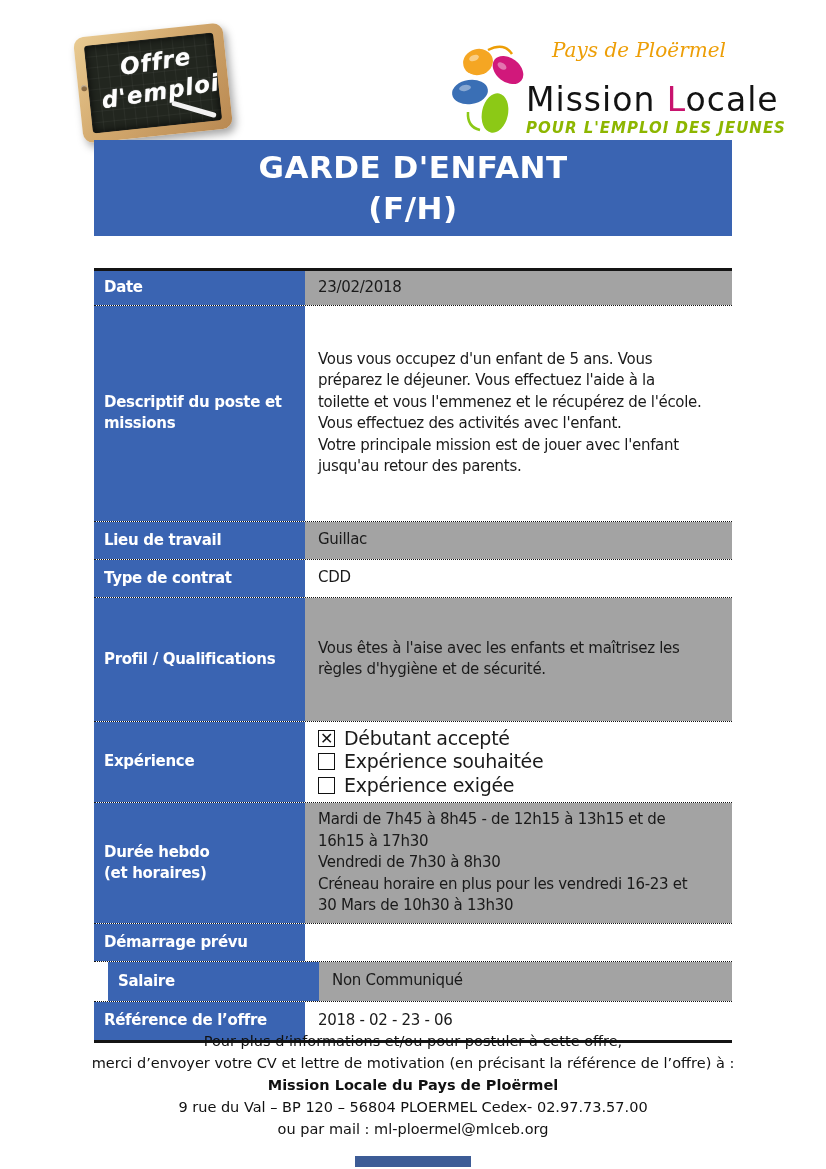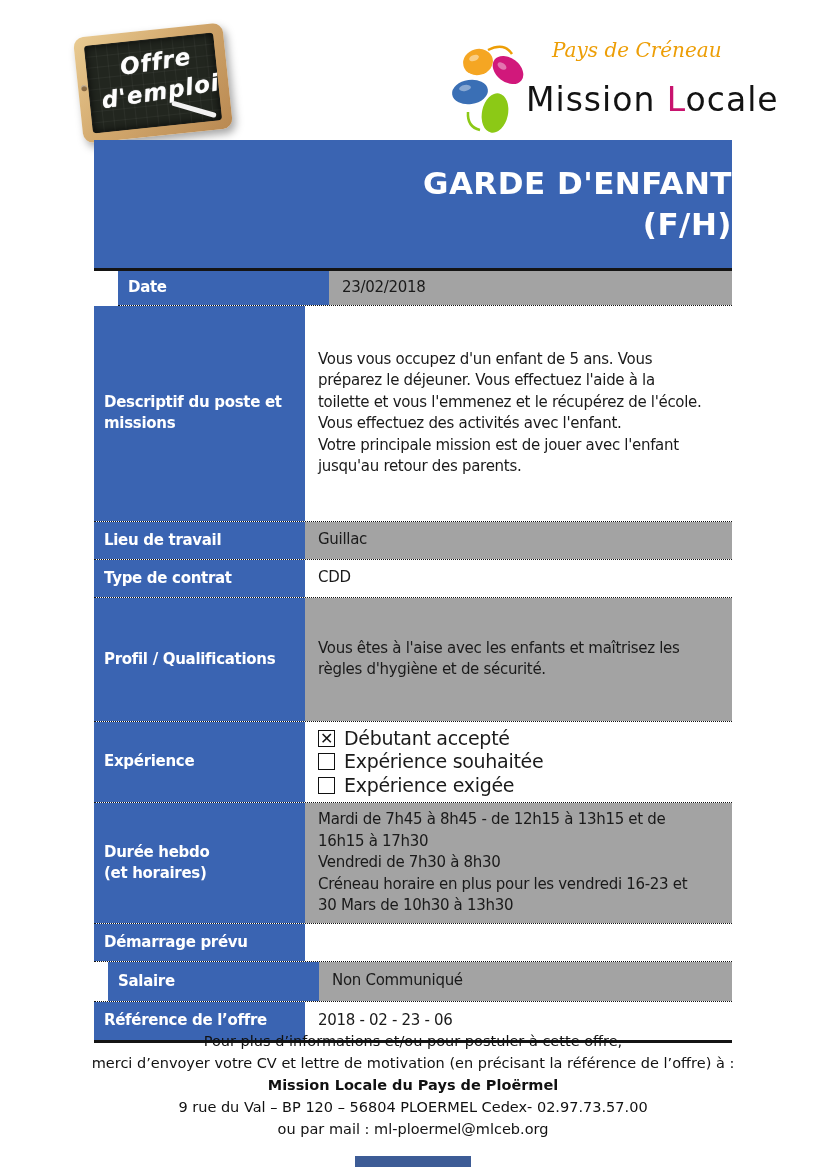--- a/index.html
+++ b/index.html
@@ -40,39 +40,39 @@
   .logo-flower { position:absolute; left:0; top:2px; }
   .logo-text { position:absolute; left:76px; top:0; white-space:nowrap; }
   .logo-region { font-size:20px; font-style:italic; color:#ed9e06; padding-left:26px;
     font-family:"DejaVu Serif","Liberation Serif",serif; }
   .logo-name { font-size:33px; color:#131313; letter-spacing:1px; margin-top:18px; }
   .logo-name .mag { color:#c8136e; }
   .logo-tagline { font-size:15px; font-weight:bold; font-style:italic; color:#8db600;
     letter-spacing:1px; margin-top:0px; }
 
   
-  .title-block { position:absolute; left:94px; top:140px; width:638px; height:128px;
+  .title-block { position:absolute; left:94px; top:140px; width:638px; height:96px;
     background:#3a64b2; color:#ffffff; display:flex; flex-direction:column;
-    align-items:flex-end; justify-content:center; text-align:center; }
+    align-items:center; justify-content:center; text-align:center; }
   .title-line { font-size:31px; font-weight:bold; line-height:41px; letter-spacing:0.5px; }
 
   
   .offer-table { position:absolute; left:94px; top:268px; width:638px;
     border-top:3px solid #141414; border-bottom:3px solid #141414; }
   .trow { display:flex; border-bottom:1px dotted #111; }
   .trow:last-child { border-bottom:none; }
   .tlabel { width:211px; flex:0 0 211px; background:#3a64b2; color:#ffffff;
     font-weight:bold; font-size:15px; letter-spacing:-0.3px;
     display:flex; align-items:center; padding:6px 4px 6px 10px;
     white-space:pre-line; line-height:21px; }
   .tvalue { flex:1; font-size:15px; letter-spacing:-0.3px; line-height:21.5px;
     display:flex; align-items:center; padding:6px 8px 6px 13px;
     white-space:pre-line; color:#1a1a1a; }
   .shade .tvalue { background:#a3a3a3; }
-  .r-date    { min-height:28px;margin-left:24px; }
+  .r-date    { min-height:28px; }
   .r-desc    { min-height:216px; }
   .r-lieu    { min-height:38px; }
   .r-type    { min-height:38px;text-align:right; }
   .r-profil  { min-height:124px; }
   .r-exp     { min-height:74px; }
   .r-duree   { min-height:98px; }
   .r-dem     { min-height:38px; }
   .r-sal     { min-height:40px;padding-left:14px; }
   .r-ref     { min-height:38px; }
 
@@ -111,22 +111,23 @@
       <path d="M30 90 q-13 -3 -12 -18" stroke="#8CC916" stroke-width="2.5" fill="none"></path>
       <ellipse cx="28" cy="22" rx="15" ry="13" fill="#F5A623" transform="rotate(-15 28 22)"></ellipse>
       <ellipse cx="58" cy="30" rx="17" ry="12" fill="#D1187B" transform="rotate(38 58 30)"></ellipse>
       <ellipse cx="20" cy="52" rx="18" ry="12" fill="#3A6FB5" transform="rotate(-8 20 52)"></ellipse>
       <ellipse cx="45" cy="73" rx="13" ry="20" fill="#8CC916" transform="rotate(12 45 73)"></ellipse>
       <ellipse cx="24" cy="18" rx="5" ry="3" fill="#ffffff" opacity="0.45" transform="rotate(-20 24 18)"></ellipse>
       <ellipse cx="15" cy="48" rx="6" ry="3" fill="#ffffff" opacity="0.4" transform="rotate(-10 15 48)"></ellipse>
       <ellipse cx="52" cy="26" rx="5" ry="3" fill="#ffffff" opacity="0.4" transform="rotate(35 52 26)"></ellipse>
     </svg>
     <div class="logo-text">
-      <div class="logo-region">Pays de Créneau</div>
+      <div class="logo-region">Pays de Ploërmel</div>
       <div class="logo-name"><span>Mission </span><span class="mag">L</span><span>ocale</span></div>
+      <div class="logo-tagline">POUR L'EMPLOI DES JEUNES</div>
     </div>
   </div>
 
   <div class="title-block">
     <div class="title-line">GARDE D'ENFANT</div>
     <div class="title-line">(F/H)</div>
   </div>
 
   <div class="offer-table">
 

